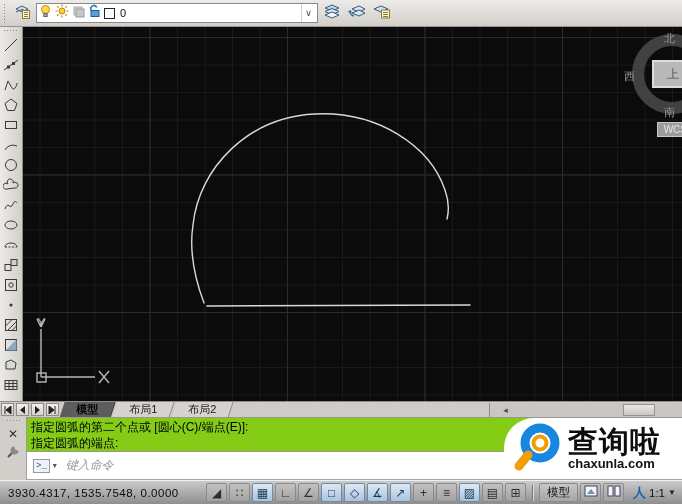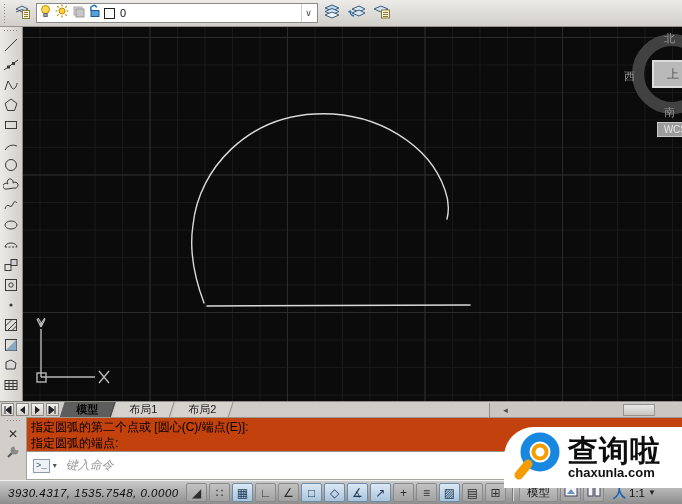--- a/index.html
+++ b/index.html
@@ -69,42 +69,42 @@
     color:#4a4a4a;font-size:9px;}
   .hs-thumb{position:absolute;left:133px;width:32px;height:12px;background:linear-gradient(#e9e8e6,#c9c6c1);
     border:1px solid #96938e;}
   
   .cmd{position:absolute;left:0;top:417px;width:682px;height:63px;background:#d6d3ce;}
   .cmd-strip{position:absolute;left:0;top:0;width:26px;height:63px;background:#d2cfca;
     display:flex;flex-direction:column;align-items:center;padding-top:2px;gap:5px;}
   .cmd-grip{width:14px;height:4px;background-image:radial-gradient(#8d8a85 35%,transparent 42%);
     background-size:3px 3px;}
   .cmd-x{font-size:12px;font-weight:bold;color:#2d2d2d;line-height:12px;}
-  .cmd-hist{position:absolute;left:26px;top:0;right:0;height:35px;background:#c2410c;
+  .cmd-hist{position:absolute;left:26px;top:0;right:0;height:35px;background:#84cc16;
     border:1px solid #9a978f;border-right:none;padding:1px 4px;font-size:12px;color:#000;
     line-height:16px;white-space:pre;}
   .cmd-input{position:absolute;left:26px;top:35px;right:0;height:28px;background:#fff;
     border:1px solid #a5a29a;border-top:none;border-right:none;display:flex;align-items:center;
     padding-left:6px;gap:3px;}
   .prompt-box{min-width:16px;height:14px;border:1px solid #8d9bb0;background:#eef2f7;
     color:#33506e;font-size:9px;line-height:12px;text-align:center;font-family:"Liberation Mono","DejaVu Sans Mono",monospace;padding:0 2px;}
   .prompt-caret{font-size:8px;color:#555;}
   .cmd-ph{font-size:12px;color:#9b9b9b;font-style:italic;margin-left:6px;}
   
-  .wm{position:absolute;right:0;top:10px;width:178px;height:61px;background:#fff;
+  .wm{position:absolute;right:0;top:1px;width:178px;height:61px;background:#fff;
     border-radius:30px 0 0 0;display:flex;align-items:center;padding-left:10px;z-index:5;}
   .wm-text{display:flex;flex-direction:column;margin-left:4px;}
   .wm-title{font-family:"Liberation Serif","DejaVu Serif",serif;font-size:30px;line-height:30px;
     color:#0d0d0d;font-weight:bold;letter-spacing:1px;}
   .wm-domain{font-size:13px;font-weight:bold;color:#111;line-height:14px;}
   
   .status{position:absolute;left:0;top:480px;width:682px;height:24px;
     background:linear-gradient(#cacaca,#8e8e8e);border-top:1px solid #efefef;
     display:flex;align-items:center;}
-  .coords{width:185px;padding-left:8px;font-size:11.5px;color:#0a0a0a;letter-spacing:.5px;font-style:italic;}
+  .coords{width:205px;padding-left:8px;font-size:11.5px;color:#0a0a0a;letter-spacing:.5px;}
   .tg{width:21px;height:19px;margin:0 1px;display:flex;align-items:center;justify-content:center;
     font-size:12px;color:#2e2e2e;background:linear-gradient(#c2c2c2,#a2a2a2);
     border:1px solid #8a8a8a;border-radius:2px;}
   .tg.active{background:linear-gradient(#dce9f5,#aac4dc);border-color:#6f8ca6;color:#1c3a57;}
   .sb-sep{width:1px;height:16px;background:#777;margin:0 5px;box-shadow:1px 0 0 #ddd;}
   .sb-model{height:19px;padding:0 7px;display:flex;align-items:center;font-size:11.5px;color:#111;
     background:linear-gradient(#c6c6c6,#a6a6a6);border:1px solid #8a8a8a;border-radius:2px;margin:0 1px;}
   .ann{display:flex;align-items:center;gap:3px;margin-left:8px;font-size:11.5px;color:#111;}
   .ann .man{color:#1464b4;font-weight:bold;font-size:13px;}
   .ann .dn{font-size:8px;color:#222;}

